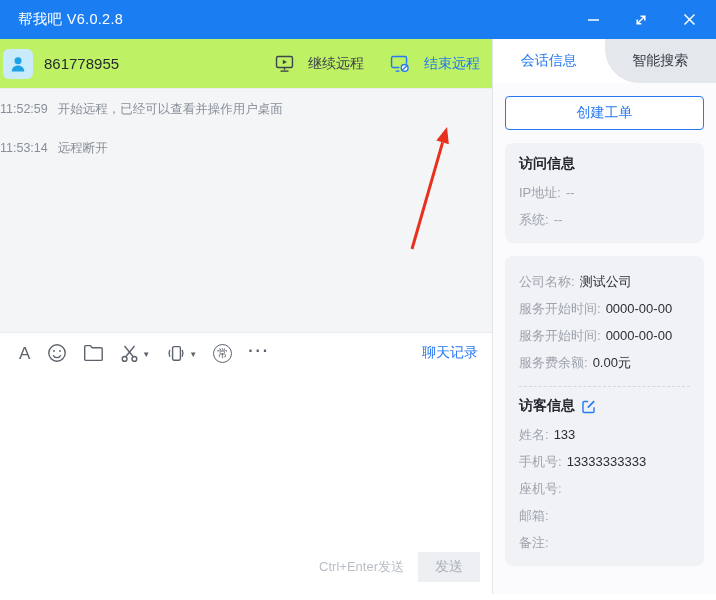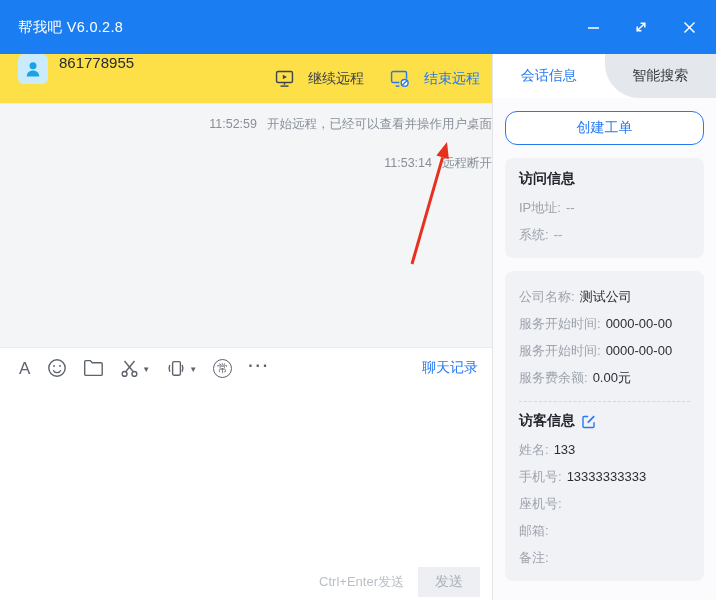--- a/index.html
+++ b/index.html
@@ -4,52 +4,52 @@
 <style>
   * { margin:0; padding:0; box-sizing:border-box; }
   html,body { width:716px; height:600px; }
   body {
     font-family:"Liberation Sans","DejaVu Sans",sans-serif;
     background:#fff; overflow:hidden; position:relative;
     -webkit-font-smoothing:antialiased;
   }
   
   .titlebar {
-    height:54px; background:#1a7df2; color:#fff;
+    height:39px; background:#1a7df2; color:#fff;
     display:flex; align-items:center; padding:0 14px 0 18px;
   }
   .titlebar .title { font-size:14.5px; letter-spacing:.3px; }
   .win-controls { margin-left:auto; display:flex; align-items:center; gap:22px; }
   .win-btn { width:26px; height:26px; display:flex; align-items:center; justify-content:center; cursor:pointer; }
   .win-btn svg { display:block; }
 
   
   .main { display:flex; height:555px; }
   .left { width:492px; display:flex; flex-direction:column; position:relative; background:#fff; }
   .right { width:224px; border-left:1px solid #e3e5e9; display:flex; flex-direction:column; background:#fbfbfd; }
 
   
   .chat-header {
-    height:50px; background:#fde047; border-bottom:1px solid #ebecef;
-    display:flex; padding:0 12px 0 18px; flex:0 0 auto;
+    height:50px; background:#bef264; border-bottom:1px solid #ebecef;
+    display:flex; align-items:center; padding:0 12px 0 3px; flex:0 0 auto;
   }
   .avatar {
     width:30px; height:30px; border-radius:6px; background:#c9ebfb;
     display:flex; align-items:center; justify-content:center; flex:0 0 auto;
   }
   .user-id { margin-left:11px; font-size:15px; color:#262a31; font-weight:500; }
   .header-actions { margin-left:auto; display:flex; align-items:center; gap:26px; }
   .remote-btn { display:flex; align-items:center; gap:14px; cursor:pointer; font-size:14px; }
   .remote-btn.continue { color:#40454d; }
   .remote-btn.end { color:#2679f2; }
 
   
   .chat-body { flex:1 1 auto; background:#f4f5f7; overflow:hidden; }
   .sys-msg {
-    text-align:right; font-size:12.5px; color:#888f99; line-height:18px;
+    text-align:left; font-size:12.5px; color:#888f99; line-height:18px;
   }
   .sys-msg .t { margin-right:10px; }
   .sys-msg.m1 { padding-top:11px; }
   .sys-msg.m2 { padding-top:21px; }
 
   
   .chat-toolbar {
     height:42px; background:#fff; border-top:1px solid #ebecef;
     display:flex; align-items:center; padding:0 14px 0 18px; flex:0 0 auto; gap:16px;
   }
@@ -76,21 +76,21 @@
     color:#a9b0b9; font-size:14px; cursor:pointer; font-family:inherit;
   }
 
   
   .tabs { height:44px; display:flex; flex:0 0 auto; background:#fff; }
   .tab { flex:1; display:flex; align-items:center; justify-content:center; font-size:14px; cursor:pointer; }
   .tab.active { color:#2679f2; background:#fff; }
   .tab.inactive { color:#3c4046; background:#e4e7ec; border-bottom-left-radius:34px; }
   .panel-content { flex:1; padding:13px 12px; overflow:hidden; }
   .create-ticket {
-    width:100%; height:34px; background:#fff; border:1px solid #2679f2; border-radius:12px;
+    width:100%; height:34px; background:#fff; border:1px solid #2679f2; border-radius:4px;
     color:#2679f2; font-size:14px; cursor:pointer; font-family:inherit; display:block;
   }
   .card { background:#f1f2f6; border-radius:8px; padding:12px 14px 10px; margin-top:13px; }
   .card-title { font-size:14px; font-weight:bold; color:#23262c; display:flex; align-items:center; gap:6px; margin-bottom:6px; }
   .card-title svg { display:block; }
   .info-row { font-size:13px; line-height:27px; white-space:nowrap; }
   .info-row .lbl { color:#9da3ac; margin-right:5px; }
   .info-row .val { color:#2a2e35; }
   .info-row .val.muted { color:#9da3ac; }
   .dashed-sep { border:none; border-top:1px dashed #d4d7dc; margin:10px 0 10px; }

